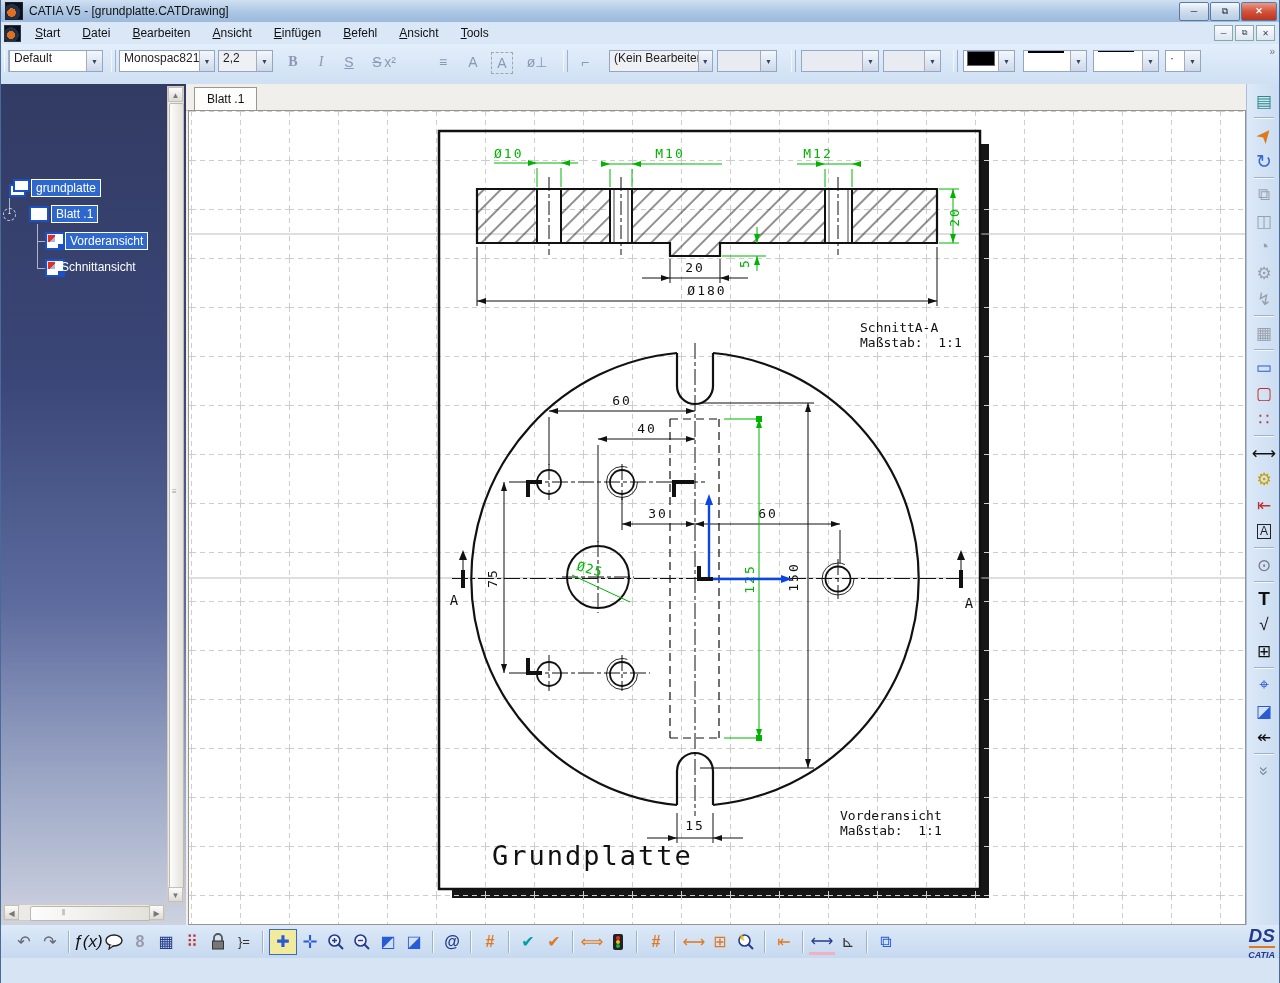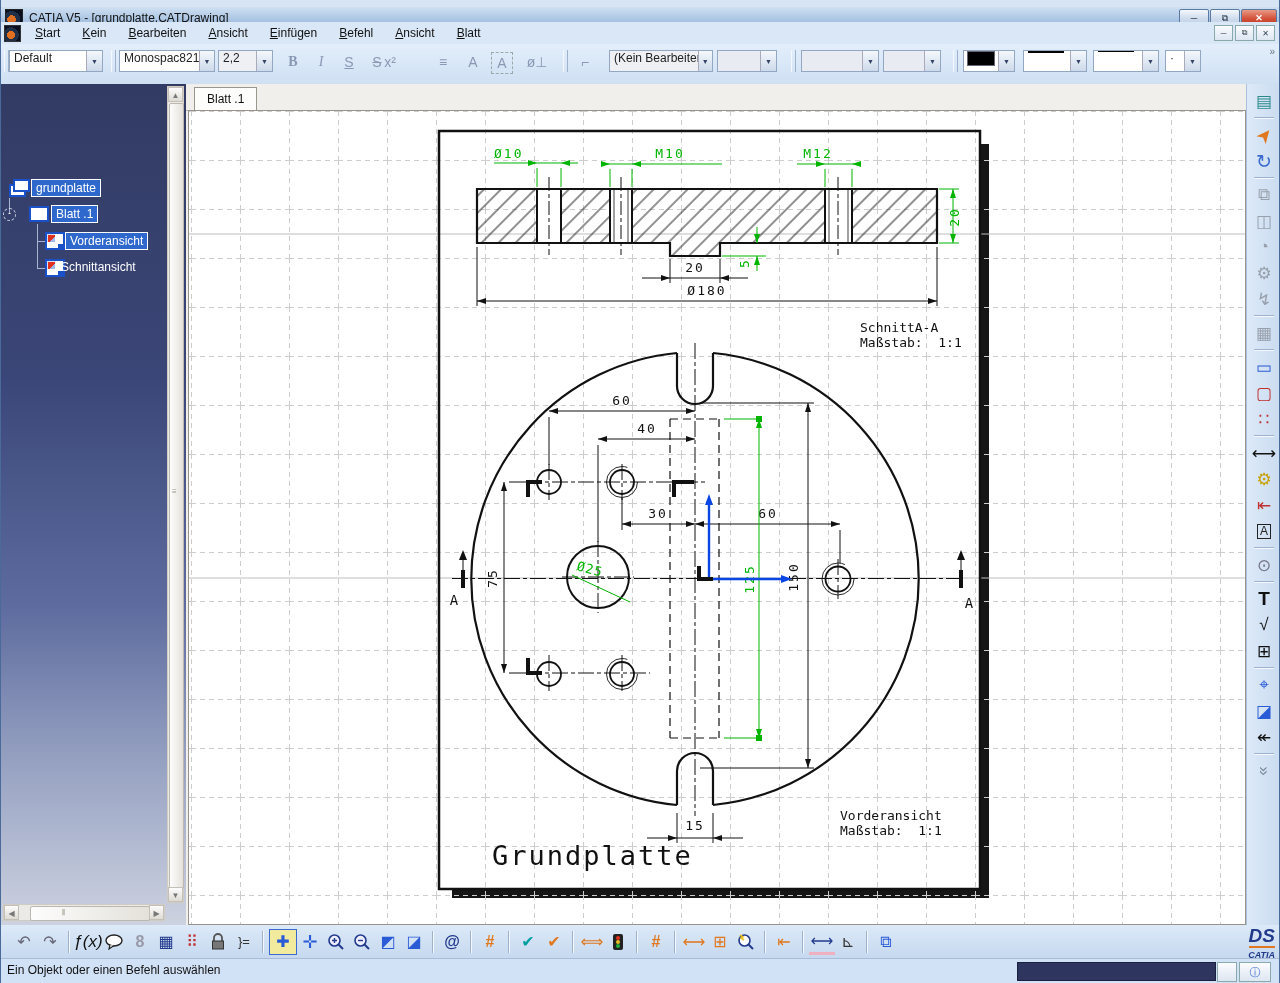--- a/index.html
+++ b/index.html
@@ -1,18 +1,18 @@
 <!DOCTYPE html>
 <html><head>
 <meta charset="utf-8">
 <style>
   html,body{margin:0;padding:0;background:#444;}
   .window{position:relative;width:1280px;height:983px;background:#d6e4f4;font-family:"Liberation Sans",sans-serif;overflow:hidden;border-left:1px solid #4a6a9a;border-right:1px solid #4a6a9a;box-sizing:border-box;}
   
-  .titlebar{position:absolute;left:0;top:7px;width:1280px;height:22px;background:linear-gradient(#cfe0f2,#a9c4e2 60%,#9dbadd);display:flex;align-items:center;font-size:12px;color:#111;}
+  .titlebar{position:absolute;left:0;top:0;width:1280px;height:22px;background:linear-gradient(#cfe0f2,#a9c4e2 60%,#9dbadd);display:flex;align-items:center;font-size:12px;color:#111;}
   .app-icon{width:16px;height:16px;margin:0 6px 0 4px;background:radial-gradient(circle at 35% 60%,#e07020 0 30%,#203048 31% 60%,#0a1020 61%);border:1px solid #222;}
   .winbtns{margin-left:auto;display:flex;margin-right:4px;gap:0;}
   .wbtn{width:28px;height:17px;border:1px solid #5a7aa2;background:linear-gradient(#f4f8fc,#cfdcec 50%,#b9cde4);display:flex;align-items:center;justify-content:center;font-size:9px;color:#123;border-radius:2px;margin-left:1px;}
   .wbtn.close{background:linear-gradient(#e89a86,#d4523a 50%,#b83520);color:#fff;font-weight:bold;width:34px;}
   
   .menubar{position:absolute;left:0;top:22px;width:1280px;height:22px;background:#d9e7f7;display:flex;align-items:center;font-size:12px;}
   .menu-item{display:inline-block;padding:2px 8px;margin-left:6px;color:#111;}
   .menu-item::first-letter{text-decoration:underline;}
   .child-icon{width:15px;height:15px;margin-left:3px;background:radial-gradient(circle at 40% 60%,#e07020 0 30%,#203048 31% 60%,#0a1020 61%);border:1px solid #333;}
   .childbtns{margin-left:auto;display:flex;margin-right:6px;}
@@ -82,27 +82,27 @@
     <span class="winbtns">
       <span class="wbtn">─</span>
       <span class="wbtn">⧉</span>
       <span class="wbtn close">✕</span>
     </span>
   </div>
 
   <div class="menubar">
     <span class="child-icon"></span>
     <span class="menu-item">Start</span>
-    <span class="menu-item">Kein</span>
+    <span class="menu-item">Datei</span>
     <span class="menu-item">Bearbeiten</span>
     <span class="menu-item">Ansicht</span>
     <span class="menu-item">Einfügen</span>
     <span class="menu-item">Befehl</span>
     <span class="menu-item">Ansicht</span>
-    <span class="menu-item">Blatt</span>
+    <span class="menu-item">Tools</span>
     <span class="childbtns">
       <span class="cbtn">─</span>
       <span class="cbtn">⧉</span>
       <span class="cbtn">✕</span>
     </span>
   </div>
 
   <div class="toolbar">
     <span class="hdl" style="left:3px"></span>
     <div class="combo" style="left:8px;width:94px">
@@ -498,22 +498,14 @@
     <span class="bic" style="color:#223a8c;border-bottom:3px solid #f0b0c0">⟷</span>
     <span class="bic" style="color:#333">⊾</span>
     <span class="vsep"></span>
     <span class="bic" style="color:#2a5bd7">⧉</span>
     <span class="logo">
       <span class="ds">DS</span><br>
       <span class="nm">CATIA</span>
     </span>
   </div>
 
-  <div class="statusbar">
-    <span class="status-msg">Ein Objekt oder einen Befehl auswählen</span>
-    <span class="powerinput"></span>
-    <span class="sbtn" style="left:1216px;width:18px"></span>
-    <span class="sbtn" style="left:1238px;width:30px">
-        <span>ⓘ</span>
-      </span>
-  </div>
 
 </div>
 
 </body></html>

